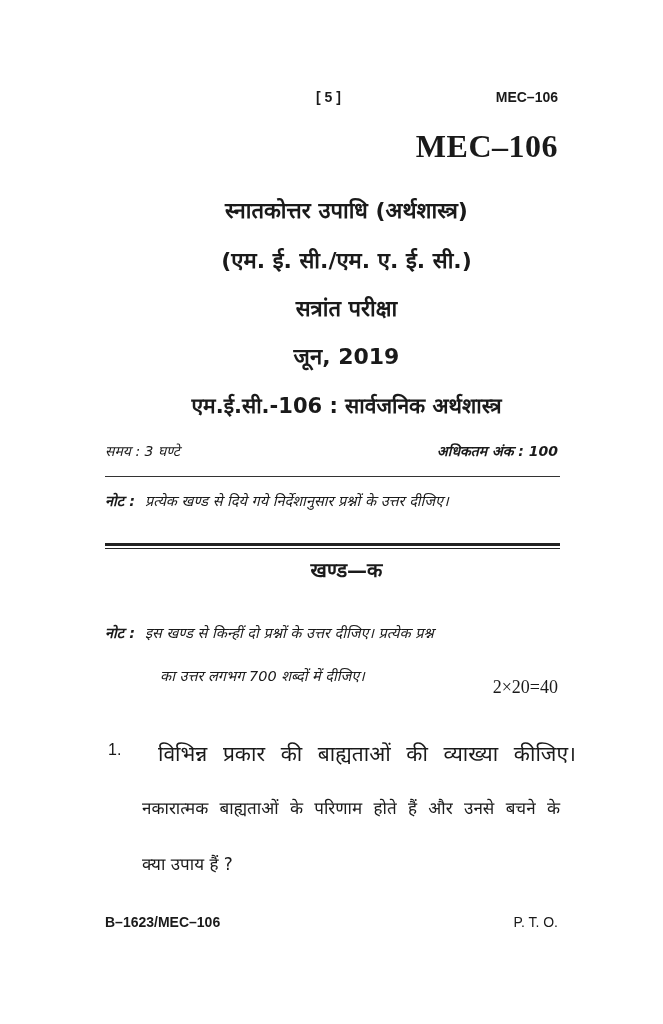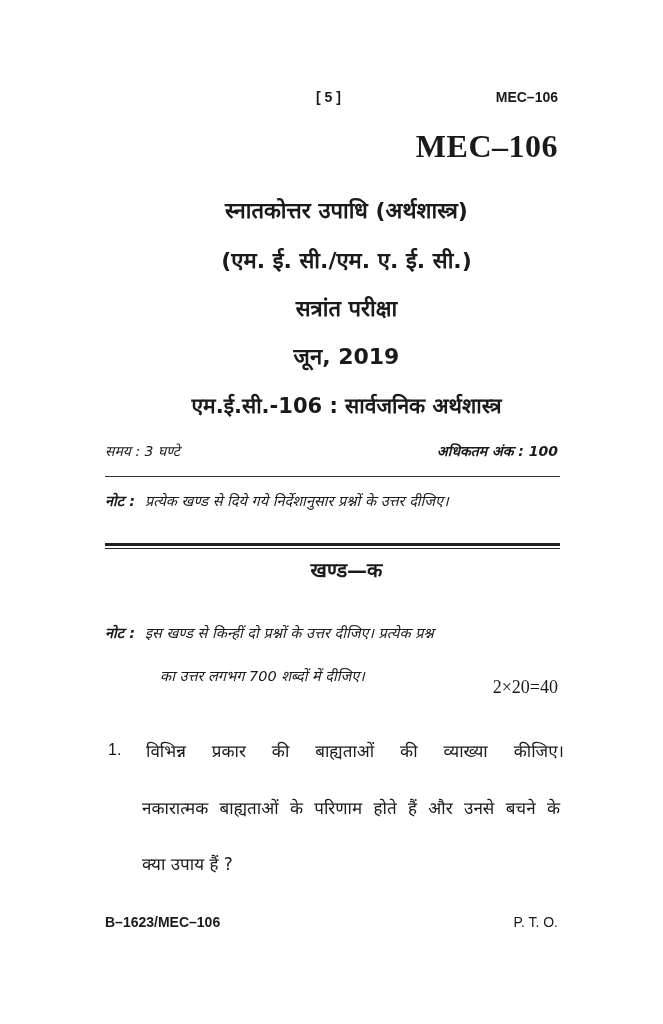--- a/index.html
+++ b/index.html
@@ -30,21 +30,21 @@
 
     .rule-double { left: 105px; top: 543px; width: 455px; height: 2px; border-top: 3px solid #222; border-bottom: 1.5px solid #222; }
 
     .section { top: 556px; font-size: 20px; font-weight: bold; }
 
     .note2a { left: 105px; top: 622px; font-size: 14.5px; font-style: italic; }
     .note2b { left: 160px; top: 665px; font-size: 14.5px; font-style: italic; }
     .marks { right: 105px; top: 677px; font-size: 18px; }
 
     .q-num { left: 108px; top: 741px; font-size: 16px; }
-    .q-line1 { left: 146px; top: 739px; width: 418px; font-size: 17px; text-align: justify; text-align-last: justify; font-family: Liberation Serif, serif; }
+    .q-line1 { left: 158px; top: 739px; width: 418px; font-size: 21px; text-align: justify; text-align-last: justify; font-family: Liberation Serif, serif; }
     .q-line2 { left: 142px; top: 796px; width: 418px; font-size: 17px; text-align: justify; text-align-last: justify; }
     .q-line3 { left: 142px; top: 852px; font-size: 17px; }
 
     .foot-left { left: 105px; top: 914px; font-size: 14px; font-weight: bold; }
     .foot-right { right: 105px; top: 914px; font-size: 14px; font-weight: normal; }
   </style>
 </head>
 <body>
 
 <div class="abs sans page-num">[ 5 ]</div>

